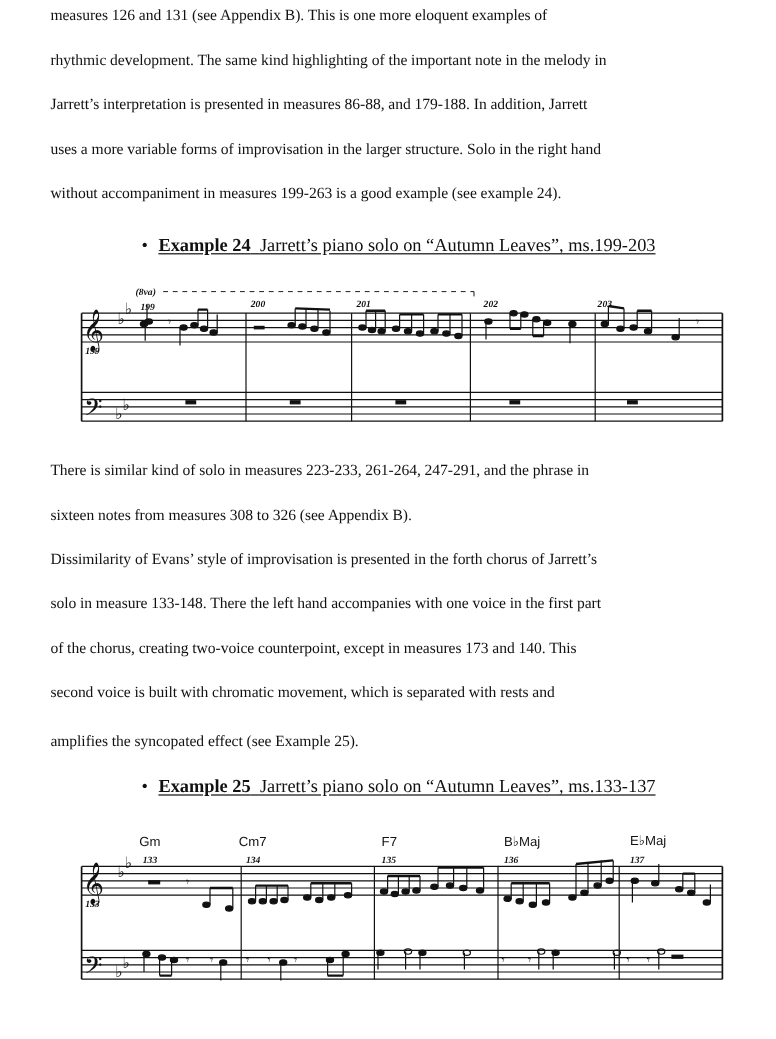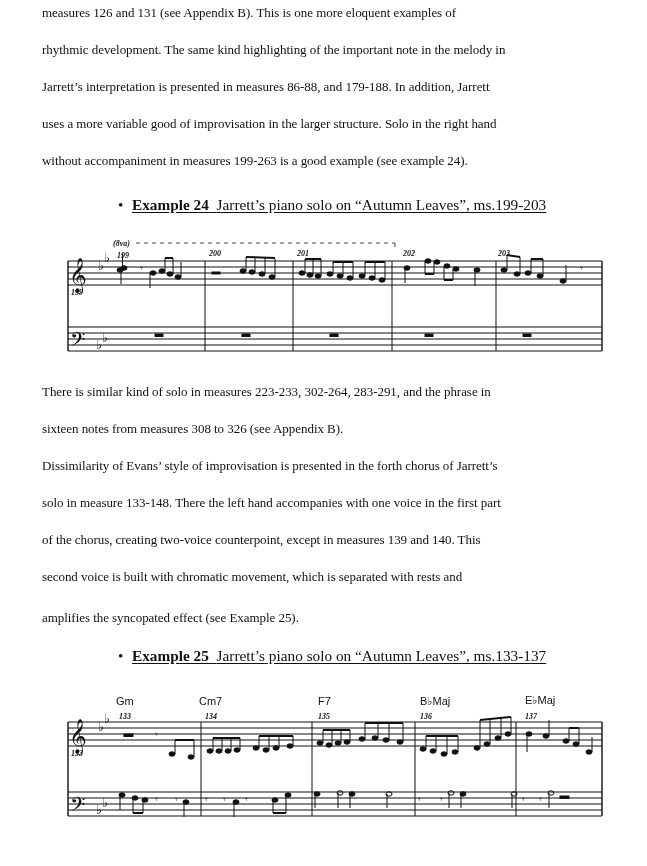--- a/index.html
+++ b/index.html
@@ -16,21 +16,21 @@
   .chord { font-family: "Liberation Sans", sans-serif; font-size: 11px; fill: #111; }
   .clef { font-family: "DejaVu Sans", sans-serif; fill: #111; }
 </style>
 </head>
 <body>
 
 <div>
   <div class="line" style="top:5px">measures 126 and 131 (see Appendix B). This is one more eloquent examples of</div>
   <div class="line" style="top:42px">rhythmic development. The same kind highlighting of the important note in the melody in</div>
   <div class="line" style="top:79px">Jarrett’s interpretation is presented in measures 86-88, and 179-188. In addition, Jarrett</div>
-  <div class="line" style="top:116px">uses a more variable good of improvisation in the larger structure. Solo in the right hand</div>
+  <div class="line" style="top:116px">uses a more variable forms of improvisation in the larger structure. Solo in the right hand</div>
   <div class="line" style="top:153px">without accompaniment in measures 199-263 is a good example (see example 24).</div>
 </div>
 
 <div class="caption" style="left:118px; top:196px;">
   <span class="bullet">•</span><span class="u"><b>Example 24</b>&nbsp;&nbsp;<span>Jarrett’s piano solo on “Autumn Leaves”, ms.199-203</span></span>
 </div>
 
 <div class="score" style="top:228px;">
   <svg width="647" height="130" viewBox="0 228 647 130">
     <g stroke="#111" stroke-width="1" fill="none">
@@ -156,25 +156,25 @@
       <rect x="155" y="334" width="8" height="2.5"></rect>
       <rect x="242" y="334" width="8" height="2.5"></rect>
       <rect x="330" y="334" width="8" height="2.5"></rect>
       <rect x="425" y="334" width="8" height="2.5"></rect>
       <rect x="523" y="334" width="8" height="2.5"></rect>
     </g>
   </svg>
 </div>
 
 <div>
-  <div class="line" style="top:384px">There is similar kind of solo in measures 223-233, 302-264, 283-291, and the phrase in</div>
+  <div class="line" style="top:384px">There is similar kind of solo in measures 223-233, 261-264, 247-291, and the phrase in</div>
   <div class="line" style="top:421px">sixteen notes from measures 308 to 326 (see Appendix B).</div>
   <div class="line" style="top:458px">Dissimilarity of Evans’ style of improvisation is presented in the forth chorus of Jarrett’s</div>
   <div class="line" style="top:495px">solo in measure 133-148. There the left hand accompanies with one voice in the first part</div>
-  <div class="line" style="top:532px">of the chorus, creating two-voice counterpoint, except in measures 139 and 140. This</div>
+  <div class="line" style="top:532px">of the chorus, creating two-voice counterpoint, except in measures 173 and 140. This</div>
   <div class="line" style="top:569px">second voice is built with chromatic movement, which is separated with rests and</div>
   <div class="line" style="top:610px">amplifies the syncopated effect (see Example 25).</div>
 </div>
 
 <div class="caption" style="left:118px; top:647px;font-family:Liberation Serif, serif;">
   <span class="bullet">•</span><span class="u"><b>Example 25</b>&nbsp;&nbsp;<span>Jarrett’s piano solo on “Autumn Leaves”, ms.133-137</span></span>
 </div>
 
 <div class="score" style="top:685px;">
   <svg width="647" height="150" viewBox="0 685 647 150">

